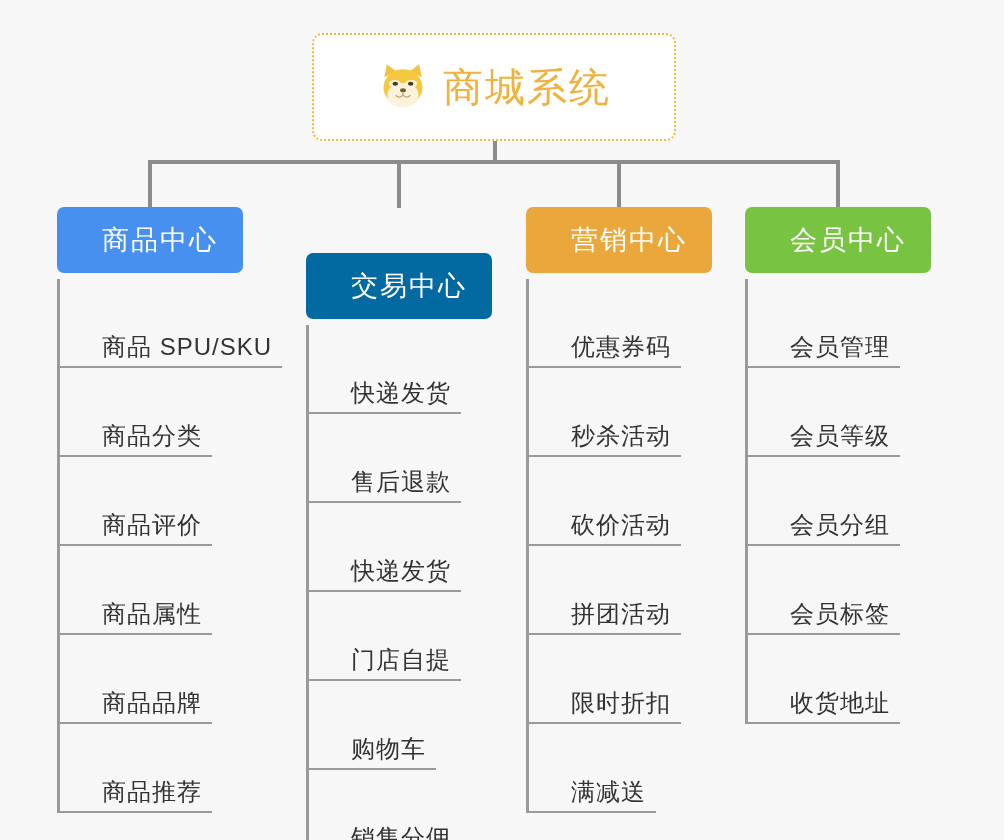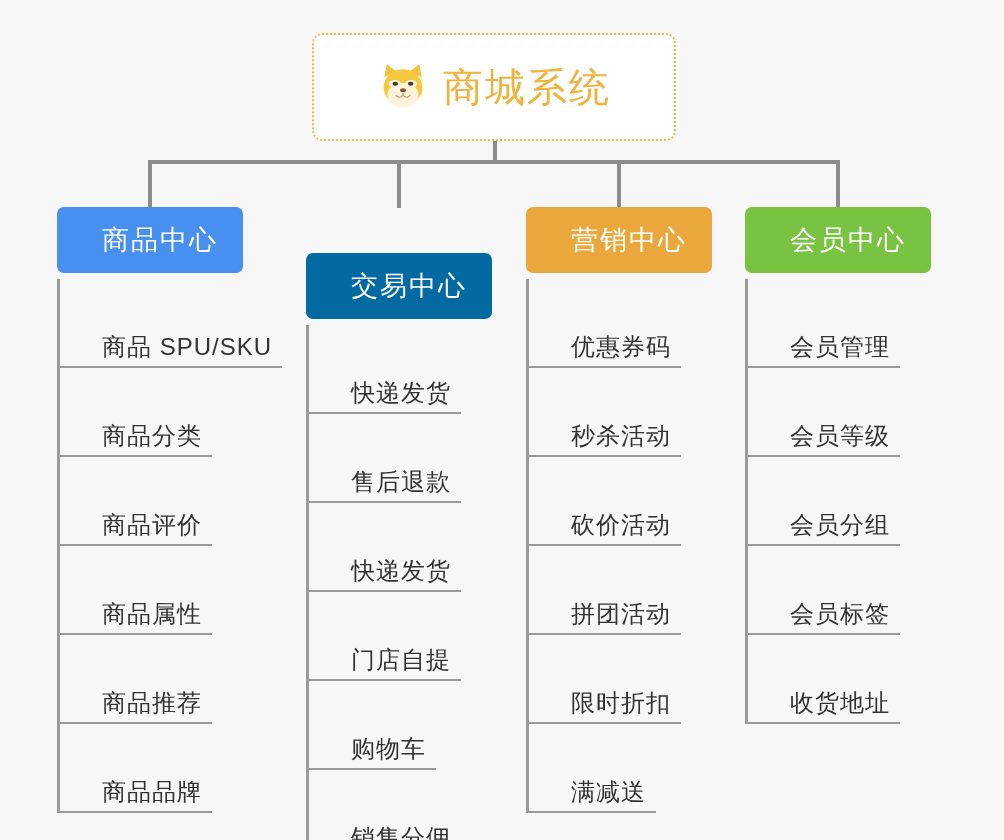--- a/index.html
+++ b/index.html
@@ -173,24 +173,24 @@
           <div class="leaf">
             <span class="leaf-label">商品分类</span>
           </div>
           <div class="leaf">
             <span class="leaf-label">商品评价</span>
           </div>
           <div class="leaf">
             <span class="leaf-label">商品属性</span>
           </div>
           <div class="leaf">
+            <span class="leaf-label">商品品牌</span>
+          </div>
+          <div class="leaf">
             <span class="leaf-label">商品推荐</span>
-          </div>
-          <div class="leaf">
-            <span class="leaf-label">商品品牌</span>
           </div>
         </div>
       </div>
       <div class="branch" style="left: 306px; width: 186px;">
         <div class="branch-header" style="background: #0369a1; margin-top: 46px;">
           <span>交易中心</span>
         </div>
         <div class="branch-body">
           <div class="leaf">
             <span class="leaf-label">快递发货</span>

